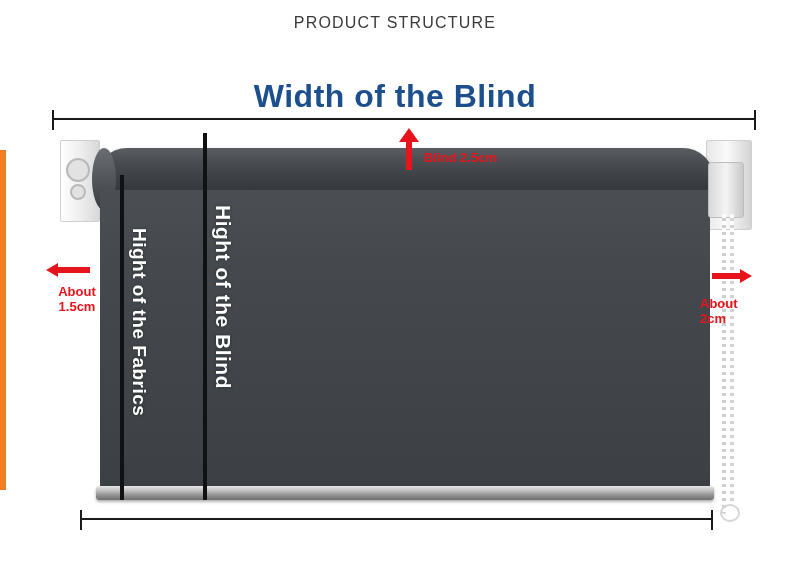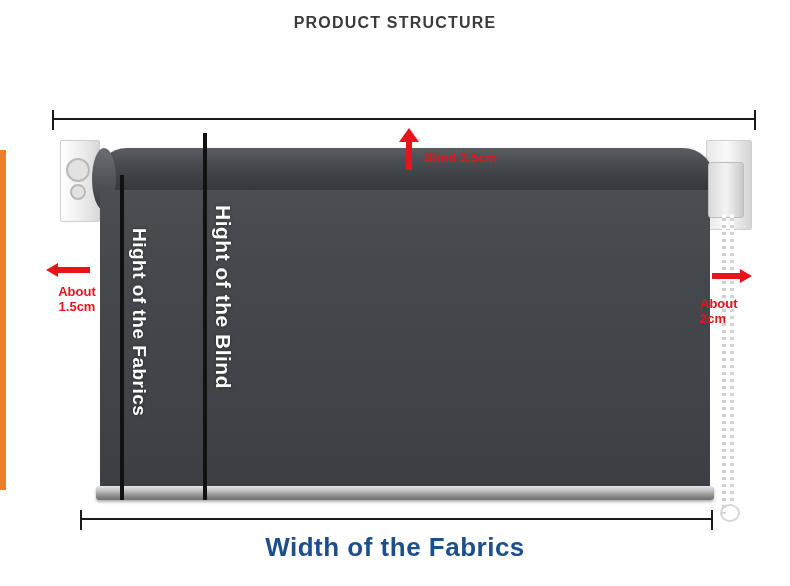--- a/index.html
+++ b/index.html
@@ -9,21 +9,21 @@
     font-family:"Liberation Sans", sans-serif;
     overflow:hidden;
   }
   #stage{position:relative;width:790px;height:586px;background:#fff;}
 
   
   .page-title{
     position:absolute;top:14px;left:0;width:790px;
     text-align:center;
     font-size:16px;letter-spacing:1.2px;color:#3a3a3a;
-    font-weight:700;
+    font-weight:400;
   }
 
   
   .blue-title{
     position:absolute;
     color:#1c4f8c;
     font-weight:bold;
     font-size:32px;
     letter-spacing:0.5px;
     white-space:nowrap;
@@ -147,20 +147,21 @@
 </style>
 </head>
 <body>
 
 <div id="stage">
 
   <div class="page-title">PRODUCT STRUCTURE</div>
 
   <div id="left-strip"></div>
 
+  <div class="blue-title" id="width-blind-label">Width of the Blind</div>
 
   <div id="photo">
     <div class="bg"></div>
 
     <div class="bracket" id="bracket-left"></div>
     <div class="bracket-hole" id="hole-l1"></div>
     <div class="bracket-hole" id="hole-l2"></div>
 
     <div class="bracket" id="bracket-right"></div>
     <div class="bracket-hole" id="hole-r1"></div>
@@ -205,15 +206,14 @@
   </div>
 
   <svg class="arrow-svg" id="arrow-right" width="40" height="16">
     <polygon points="40,8 28,1 28,5 0,5 0,11 28,11 28,15" fill="#e8141b"></polygon>
   </svg>
   <div class="red-text" id="red-2">
     <div>About</div>
     <div>2cm</div>
   </div>
 
-  <div class="blue-title" id="width-fabrics-label">Width of the Fabrics</div>
 
 </div>
 
 </body></html>

